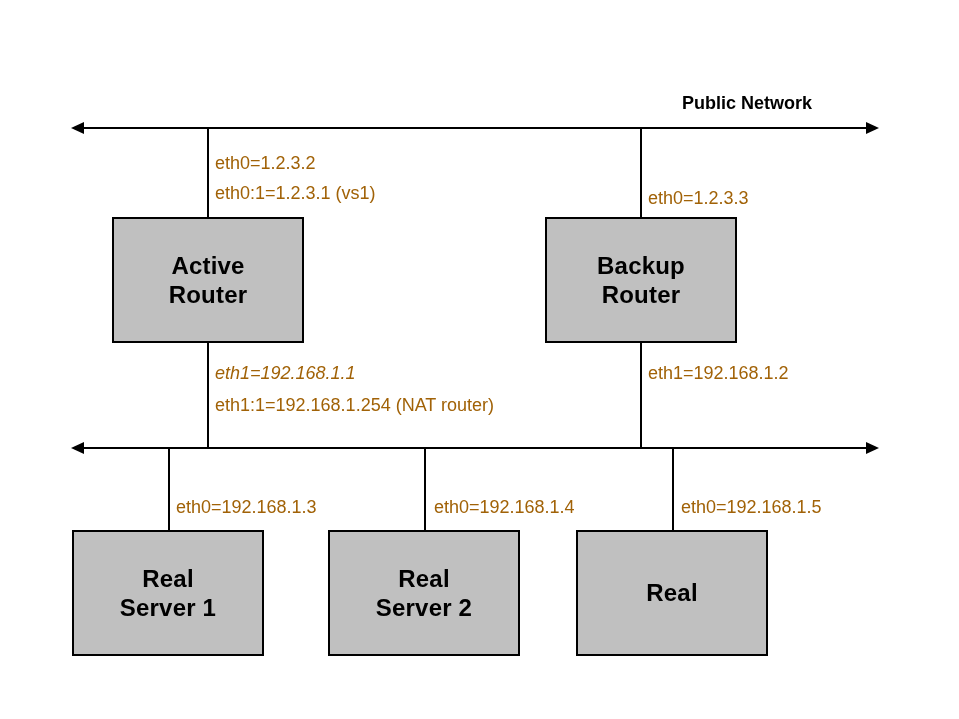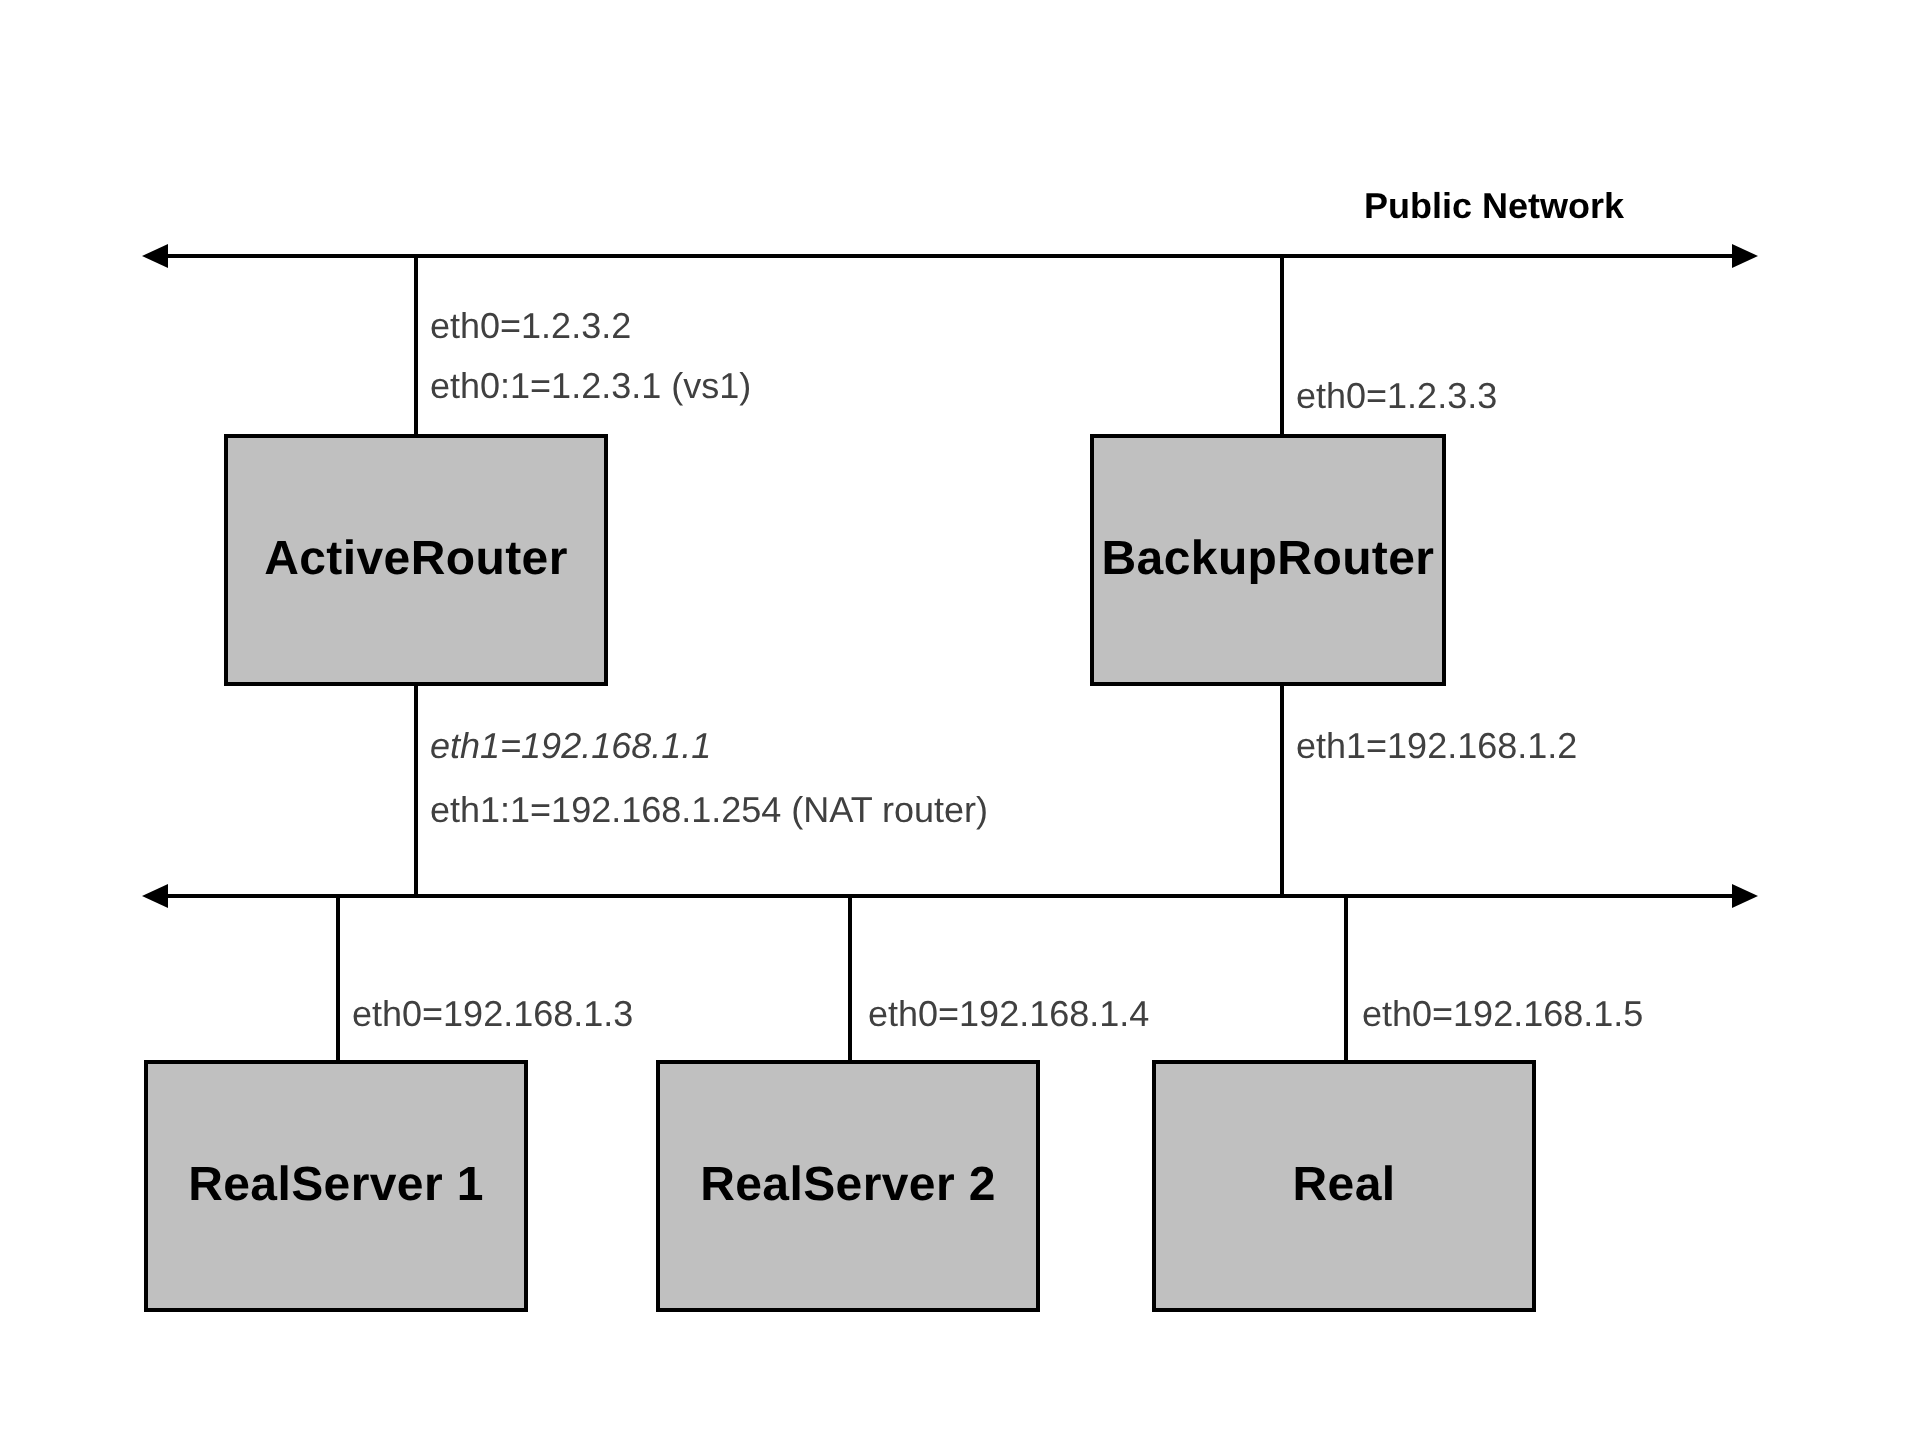--- a/index.html
+++ b/index.html
@@ -24,39 +24,39 @@
     top: 0;
     width: 959px;
     height: 719px;
   }
   .node-box {
     position: absolute;
     background: #c0c0c0;
     border: 2px solid #000000;
     box-sizing: border-box;
     display: flex;
-    flex-direction: row;
+    flex-direction: column;
     align-items: center;
     justify-content: center;
     font-family: "Liberation Sans", sans-serif;
     font-weight: bold;
     font-size: 24px;
     line-height: 1.22;
     color: #000000;
     text-align: center;
     letter-spacing: 0.2px;
   }
   .node-box .line2 { display: block; text-align: center; }
   .iface-label {
     position: absolute;
     font-family: "Liberation Sans", sans-serif;
     font-weight: normal;
     font-size: 18px;
     line-height: 1.52;
-    color: #404040;
+    color: #a16207;
     white-space: nowrap;
   }
   .net-label {
     position: absolute;
     font-family: "Liberation Sans", sans-serif;
     font-weight: bold;
     font-size: 18px;
     color: #000000;
     white-space: nowrap;
     margin-left: 10px;
@@ -106,21 +106,21 @@
 
   <div class="iface-label" style="left:176px; top:494px;">eth0=192.168.1.3</div>
   <div class="iface-label" style="left:434px; top:494px;">eth0=192.168.1.4</div>
   <div class="iface-label" style="left:681px; top:494px;">eth0=192.168.1.5</div>
 
   <div class="node-box" style="left:112px; top:217px; width:192px; height:126px;">
     <span>Active</span>
     <span class="line2">Router</span>
   </div>
 
-  <div class="node-box" style="left:545px; top:217px; width:178px; height:126px;">
+  <div class="node-box" style="left:545px; top:217px; width:192px; height:126px;">
     <span>Backup</span>
     <span class="line2">Router</span>
   </div>
 
   <div class="node-box" style="left:72px; top:530px; width:192px; height:126px;">
     <span>Real</span>
     <span class="line2">Server 1</span>
   </div>
 
   <div class="node-box" style="left:328px; top:530px; width:192px; height:126px;">

